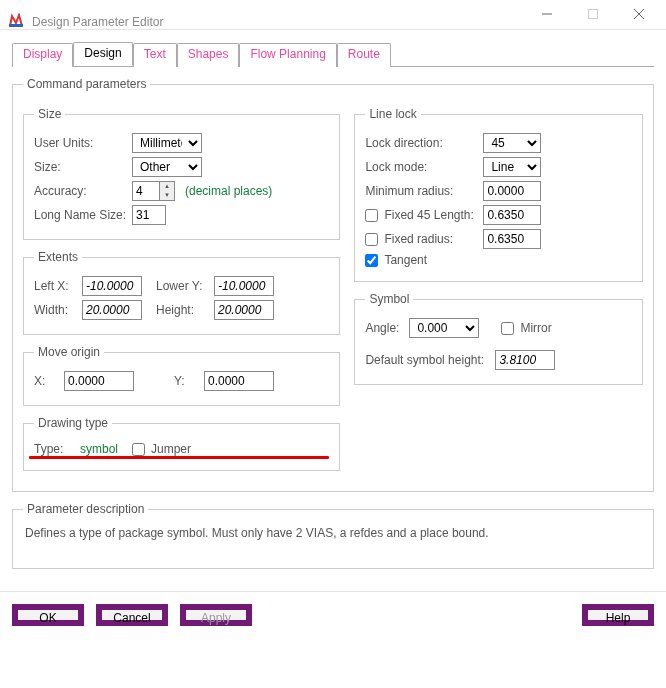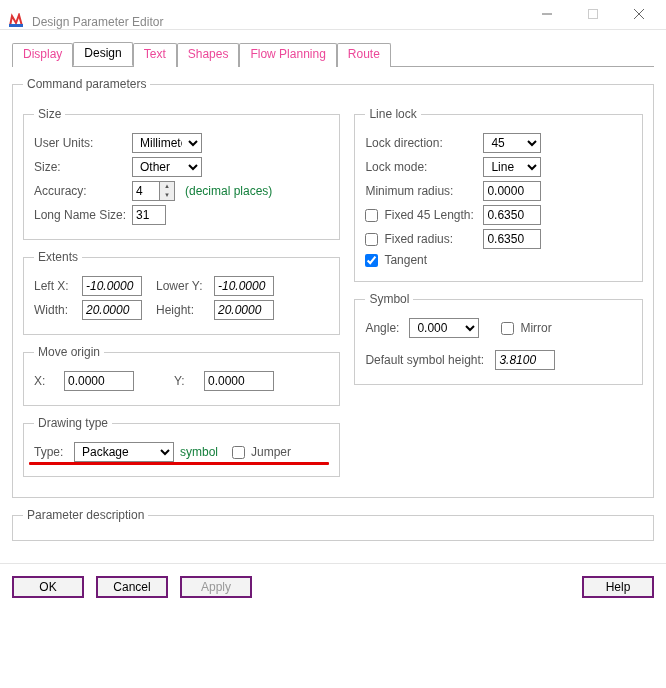--- a/index.html
+++ b/index.html
@@ -102,21 +102,21 @@
   .buttons {
     display: flex;
     gap: 12px;
     padding: 12px;
     border-top: 1px solid #e5e5e5;
     margin-top: 6px;
   }
   .btn {
     width: 72px;
     height: 22px;
-    border: 2px solid #701a75;
+    border: 6px solid #701a75;
     background: #f3f3f3;
     font-family: inherit;
     font-size: 12px;
   }
   .btn.disabled { color: #999; }
   .spacer { flex: 1; }
   .desc-text { color: #555; padding: 2px 2px 18px 2px; }
   .redline {
     position: relative;
     height: 0;
@@ -230,21 +230,20 @@
             <input type="text" class="w70" value="0.0000" style="">
             <span class="lbl-s" style="width:30px;margin-left:40px">Y:</span>
             <input type="text" class="w70" value="0.0000" style="">
           </div>
         </fieldset>
 
         <fieldset>
           <legend>Drawing type</legend>
           <div class="row">
             <span class="lbl-s" style="width:40px">Type:</span>
-            <select style="width:100px"><option>Package</option></select>
             <span class="suffix" style="margin-left:6px">symbol</span>
             <label class="chk" style="margin-left:14px">
               <input type="checkbox" style="">
               <span>Jumper</span>
             </label>
           </div>
           <div class="redline"></div>
         </fieldset>
 
       </div>
@@ -303,20 +302,21 @@
           </div>
         </fieldset>
 
       </div>
     </div>
 
   </fieldset>
 
   <fieldset>
     <legend>Parameter description</legend>
+    <div class="desc-text">Defines a type of package symbol.  Must only have 2 VIAS, a refdes and a place bound.</div>
   </fieldset>
 
 </div>
 
 <div class="buttons">
   <button class="btn">OK</button>
   <button class="btn">Cancel</button>
   <button class="btn disabled">Apply</button>
   <div class="spacer"></div>
   <button class="btn">Help</button>

